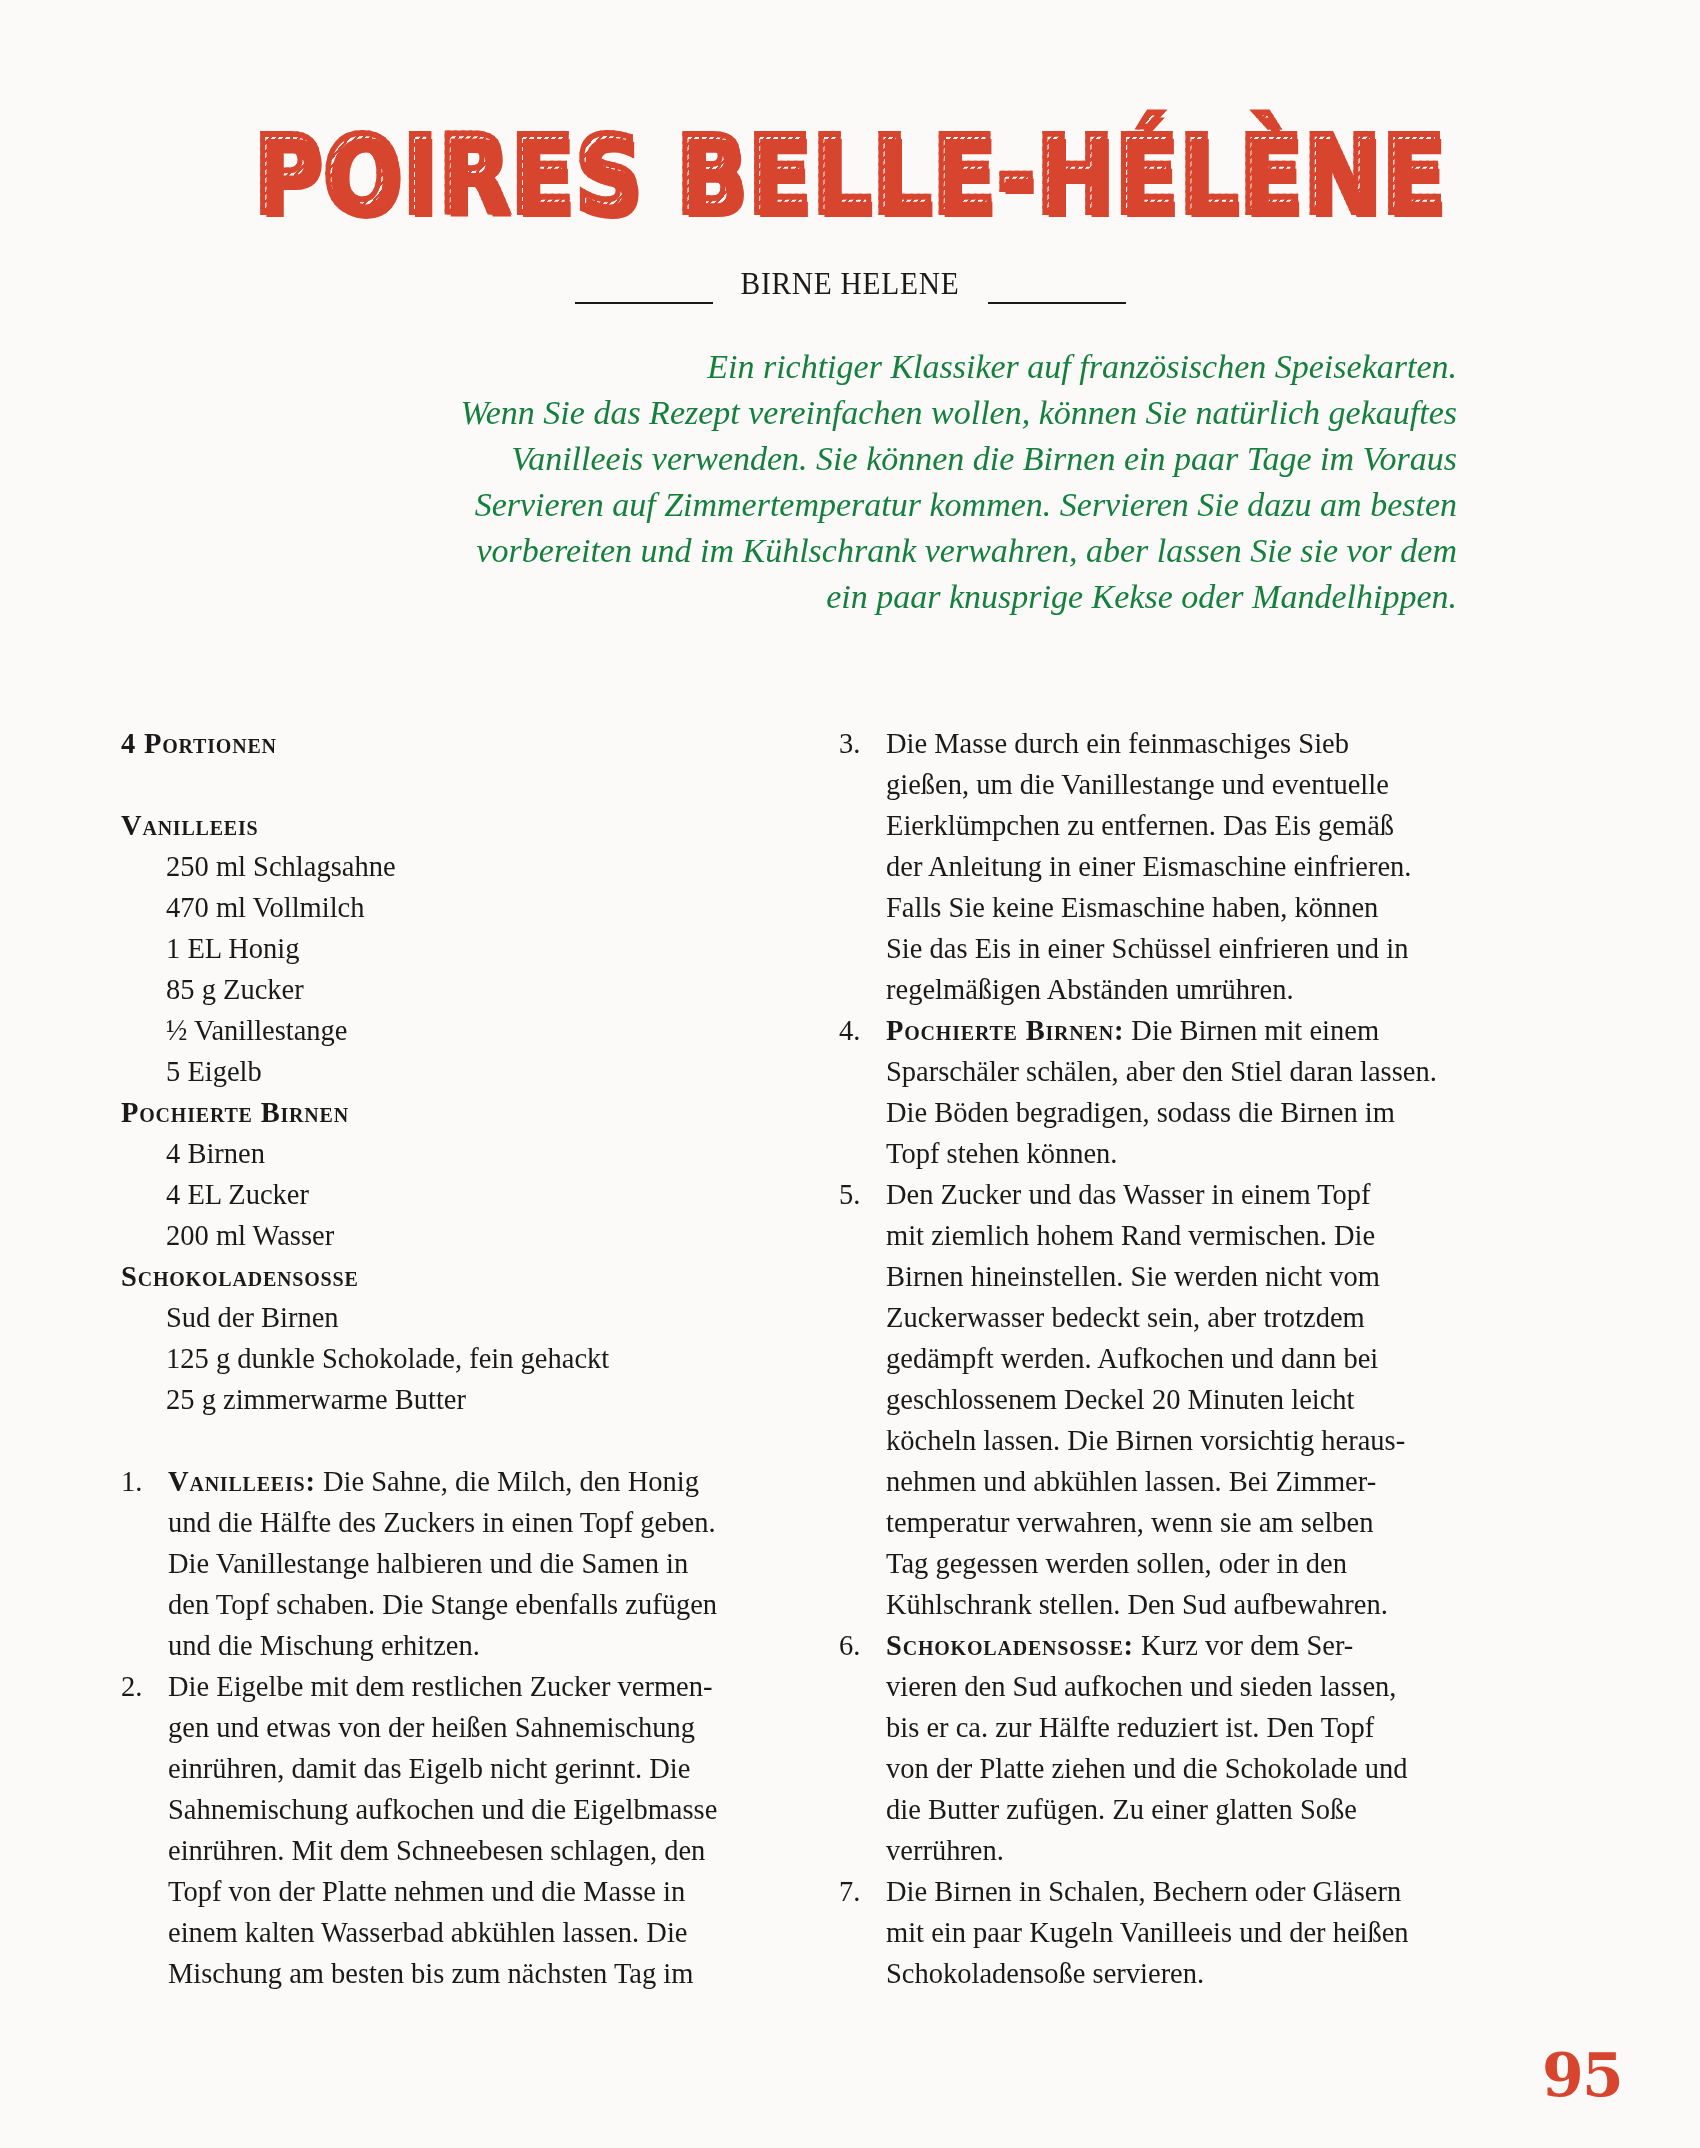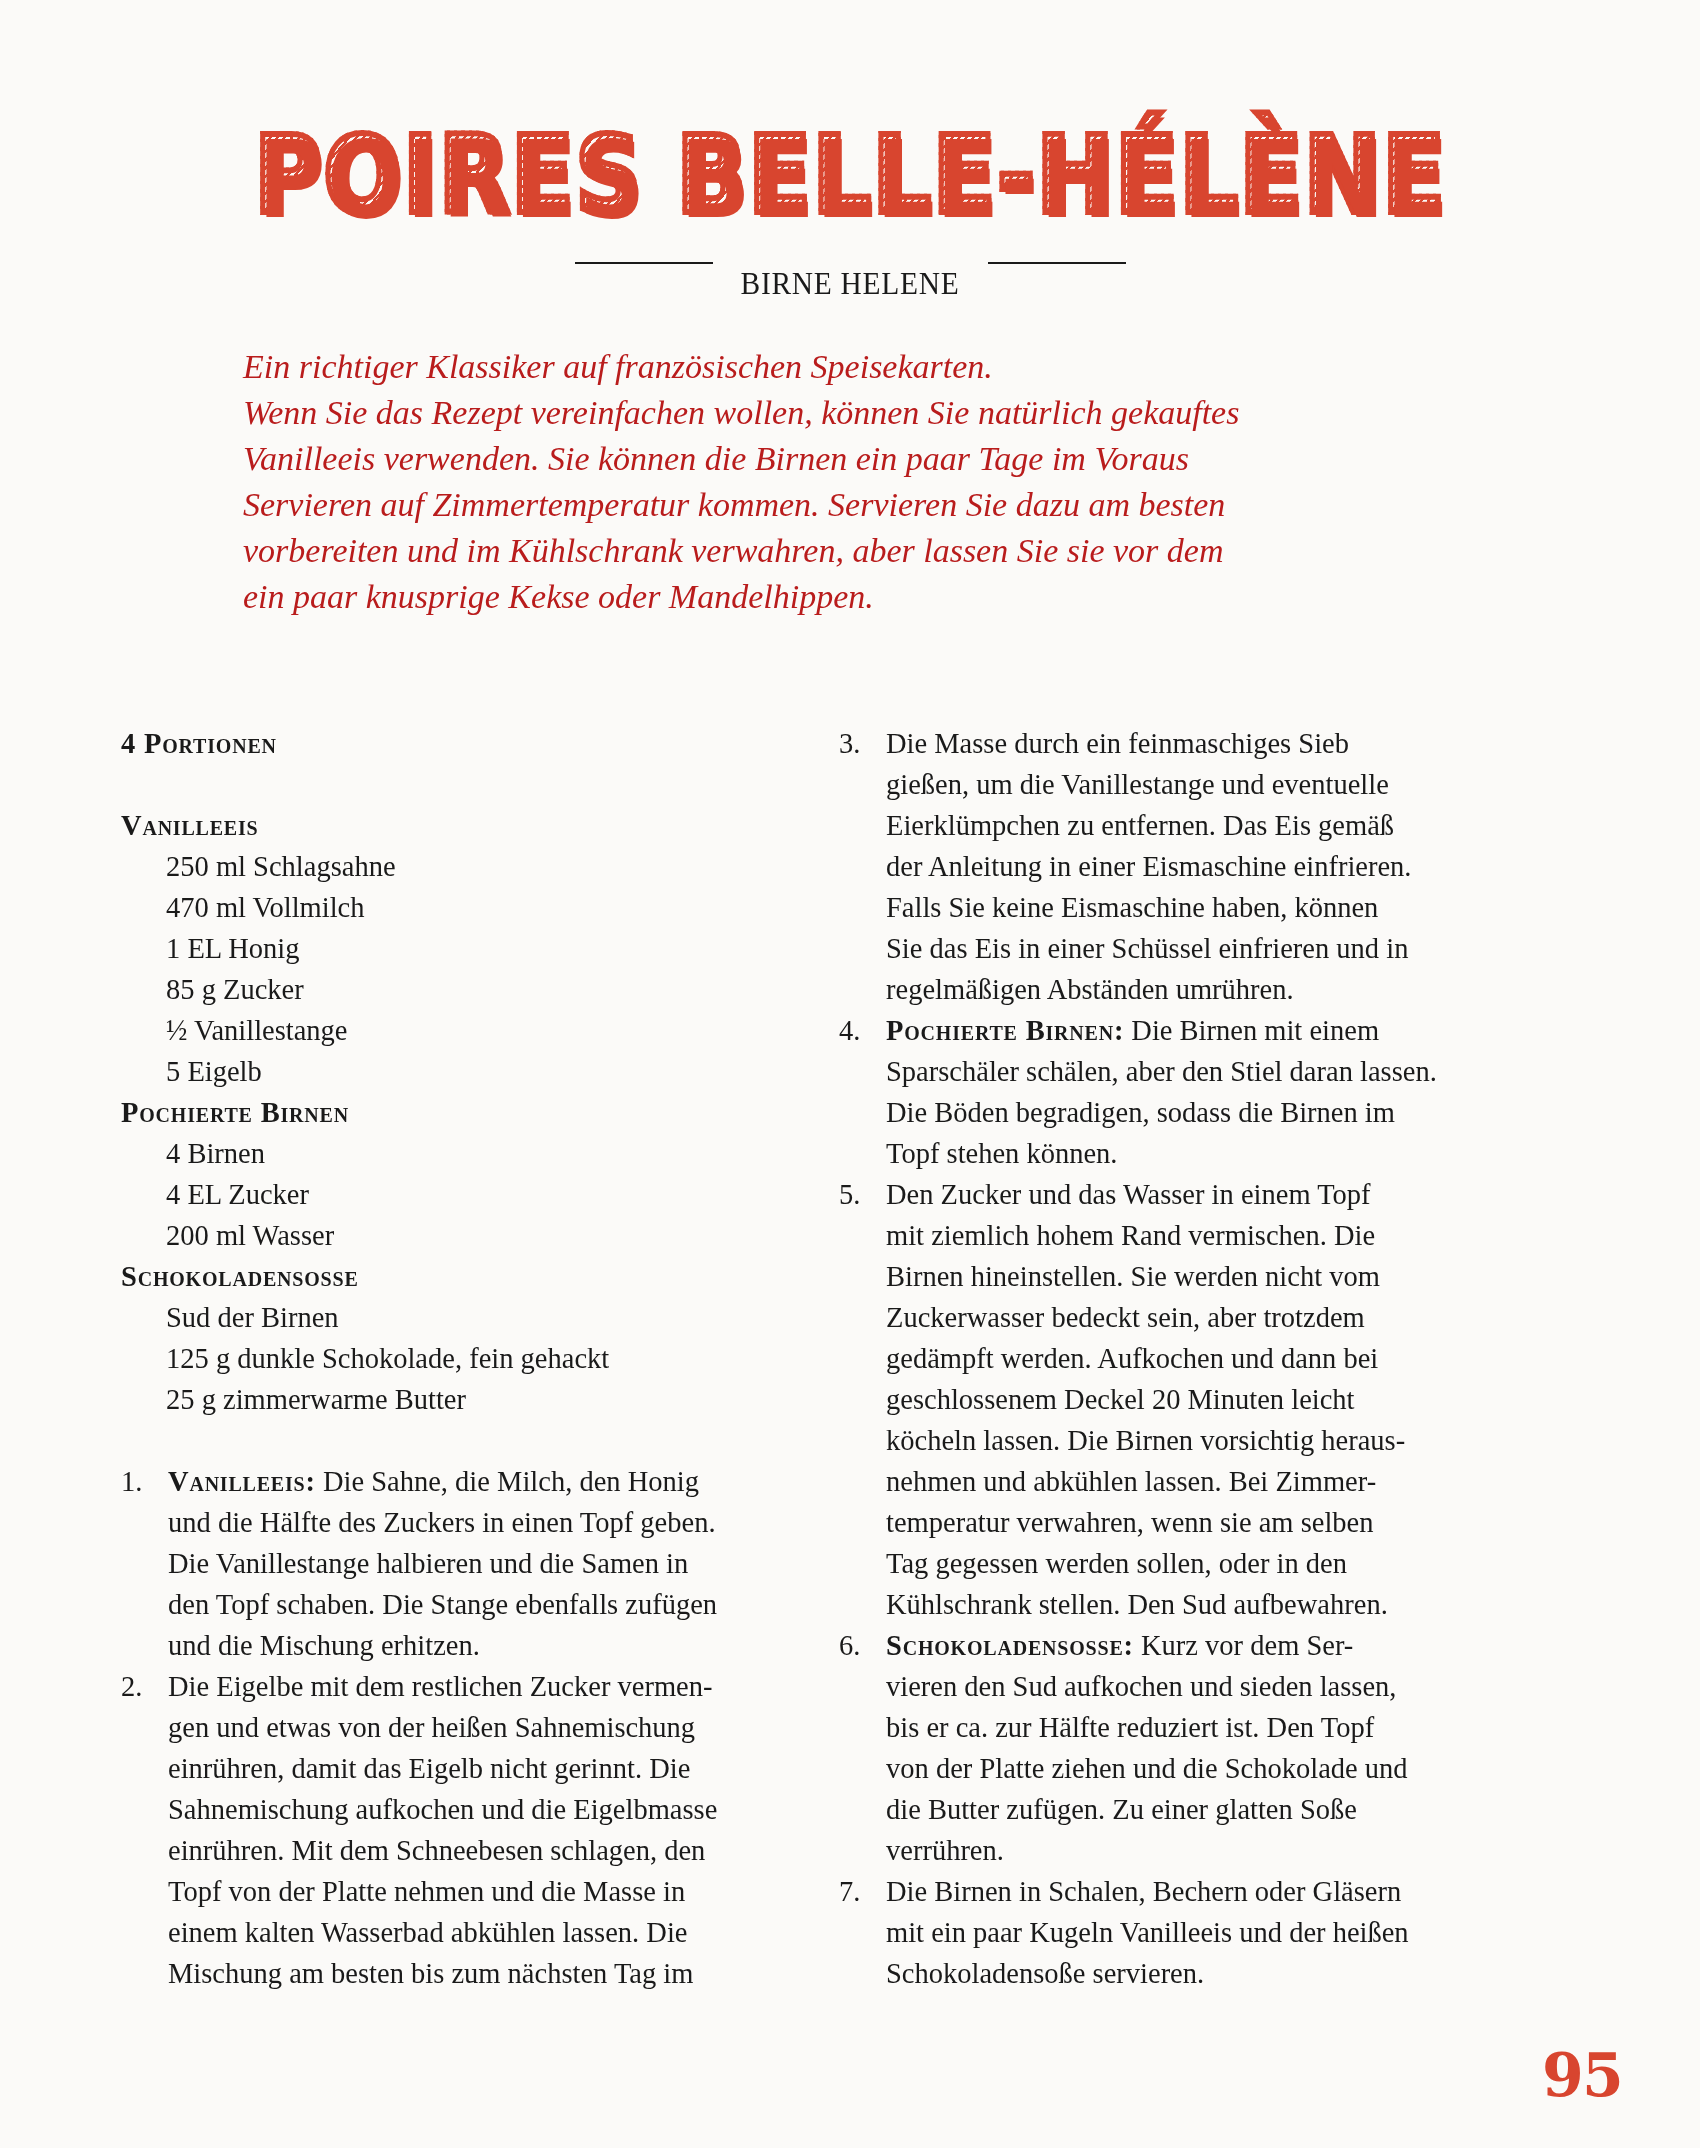--- a/index.html
+++ b/index.html
@@ -30,38 +30,38 @@
   }
   .title-inner {
     background: repeating-linear-gradient(135deg, #d8452f 0 2.5px, #fbfaf8 2.5px 5.9px);
     -webkit-background-clip: text;
     background-clip: text;
     color: transparent;
   }
   .subtitle-row {
     position: absolute;
     top: 262px; left: 0; width: 1701px;
-    display: flex; align-items: flex-start; justify-content: center;
+    display: flex; align-items: flex-end; justify-content: center;
     gap: 18.5px;
   }
   .rule { width: 138px; height: 1.7px; background: #1a1a1a; }
   .subtitle {
     font-size: 32px;
     letter-spacing: 0.8px;
     line-height: 42px;
     transform: scaleX(0.92);
   }
   .intro {
     position: absolute;
     top: 344px; left: 243px; width: 1214px;
-    text-align: left;
+    text-align: right;
     font-style: italic;
     font-size: 34px;
     line-height: 46px;
-    color: #b91c1c;
+    color: #15803d;
   }
   .intro div { white-space: nowrap; }
   .col-left {
     position: absolute;
     left: 121px; top: 723px; width: 688px;
     font-size: 28.5px; line-height: 41px;
   }
   .col-right {
     position: absolute;
     left: 839px; top: 723px; width: 688px;

